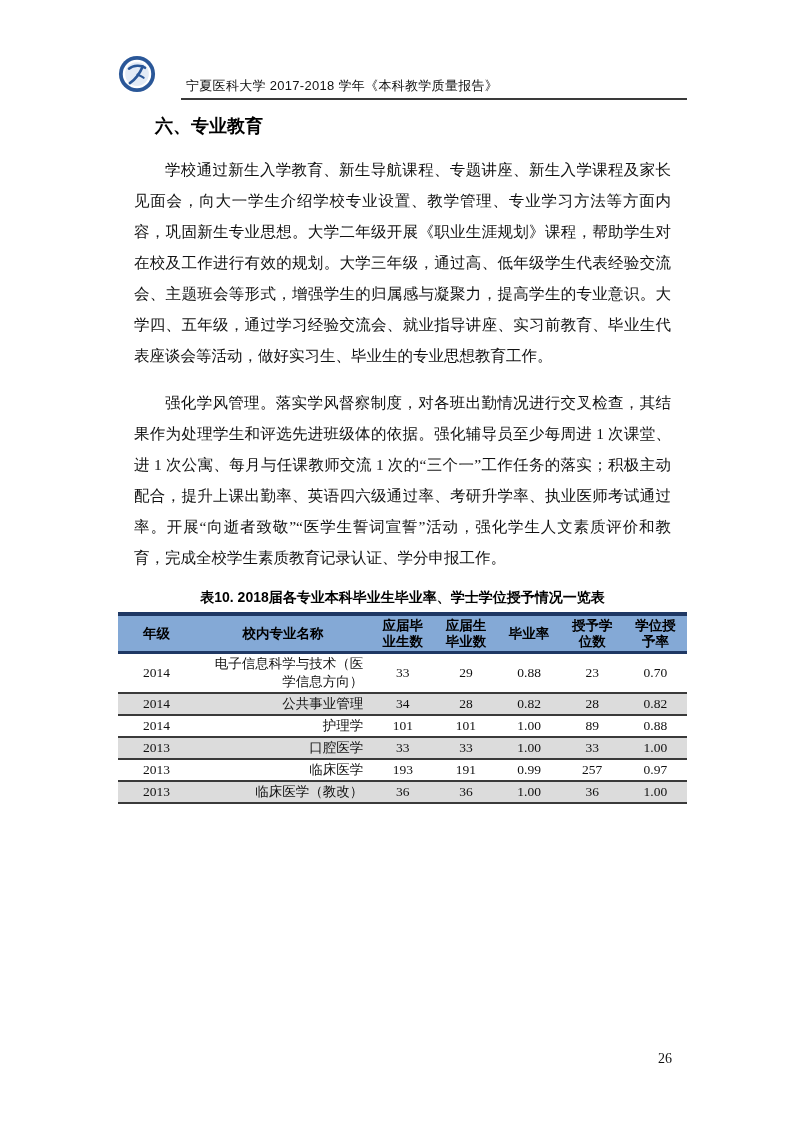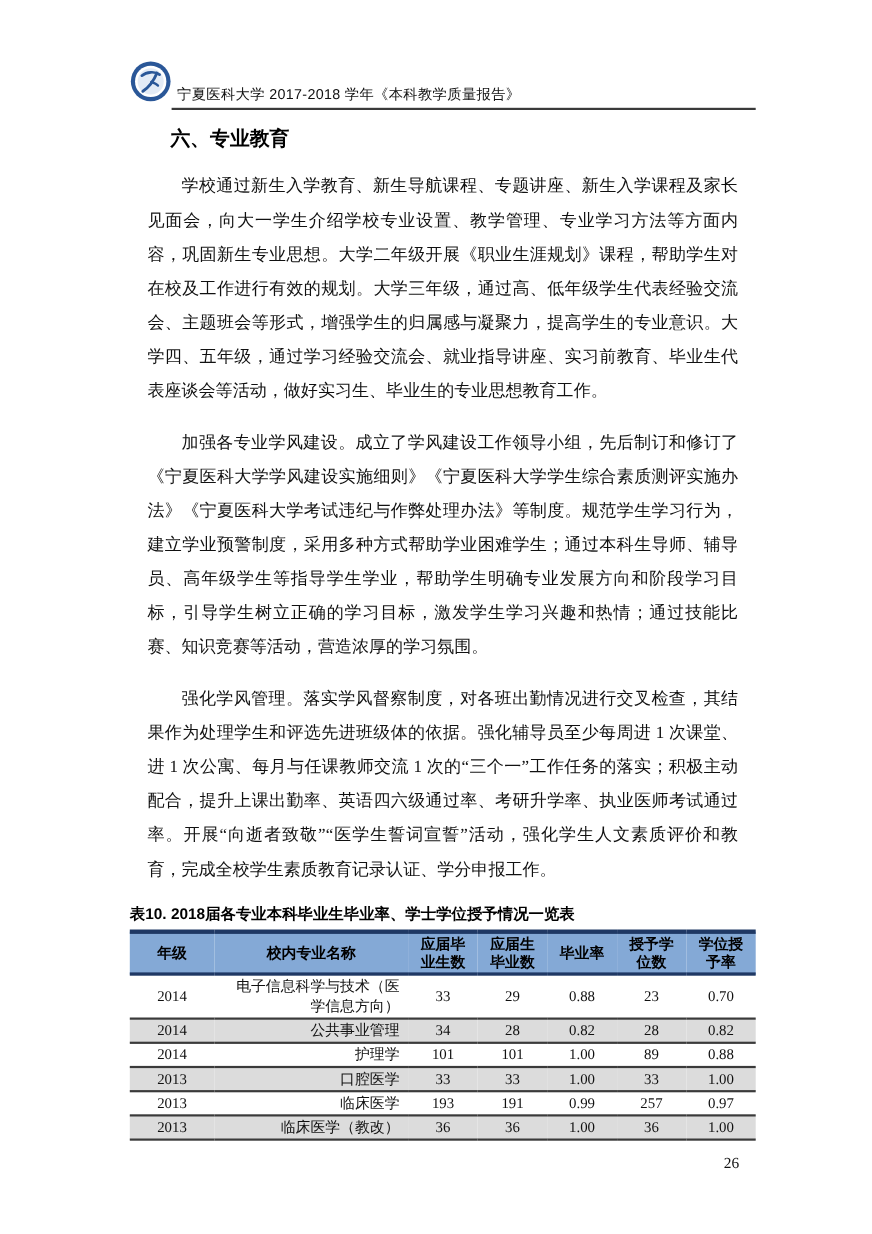--- a/index.html
+++ b/index.html
@@ -13,20 +13,21 @@
     padding: 52px 106px 0 118px;
     font-family: "Liberation Serif", "DejaVu Serif", serif;
     color: #000000;
     overflow: hidden;
   }
   
   .doc-header {
     display: flex;
     align-items: flex-end;
     height: 48px;
+    gap: 25px;
   }
   .logo-wrap {
     width: 38px; height: 38px;
     flex: 0 0 38px;
     margin-bottom: 7px;
   }
   .logo-wrap svg { width: 38px; height: 38px; display: block; }
   .header-title {
     flex: 1;
     font-size: 13px;
@@ -51,21 +52,21 @@
     margin: 16px;
     font-size: 15.5px;
     line-height: 31px;
     text-align: justify;
     text-indent: 2em;
     color: #111;
   }
   
   .tbl-caption {
     margin: 10px 0 5px 0;
-    text-align: left;
+    text-align: center;
     font-size: 14px;
     font-weight: bold;
     font-family: "Liberation Sans", "DejaVu Sans", sans-serif;
     color: #000;
   }
   table.grad-table {
     width: 100%;
     border-collapse: collapse;
     table-layout: fixed;
     font-size: 13.5px;
@@ -125,21 +126,20 @@
     </div>
     <div class="header-title">宁夏医科大学 2017-2018 学年《本科教学质量报告》</div>
   </div>
 
   <section>
     <h2 class="sec-heading">六、专业教育</h2>
     <p class="body-par">学校通过新生入学教育、新生导航课程、专题讲座、新生入学课程及家长见面会，向大一学生介绍学校专业设置、教学管理、专业学习方法等方面内容，巩固新生专业思想。大学二年级开展《职业生涯规划》课程，帮助学生对在校及工作进行有效的规划。大学三年级，通过高、低年级学生代表经验交流会、主题班会等形式，增强学生的归属感与凝聚力，提高学生的专业意识。大学四、五年级，通过学习经验交流会、就业指导讲座、实习前教育、毕业生代表座谈会等活动，做好实习生、毕业生的专业思想教育工作。</p>
   </section>
 
   <section>
-    <p class="body-par">加强各专业学风建设。成立了学风建设工作领导小组，先后制订和修订了《宁夏医科大学学风建设实施细则》《宁夏医科大学学生综合素质测评实施办法》《宁夏医科大学考试违纪与作弊处理办法》等制度。规范学生学习行为，建立学业预警制度，采用多种方式帮助学业困难学生；通过本科生导师、辅导员、高年级学生等指导学生学业，帮助学生明确专业发展方向和阶段学习目标，引导学生树立正确的学习目标，激发学生学习兴趣和热情；通过技能比赛、知识竞赛等活动，营造浓厚的学习氛围。</p>
     <p class="body-par">强化学风管理。落实学风督察制度，对各班出勤情况进行交叉检查，其结果作为处理学生和评选先进班级体的依据。强化辅导员至少每周进 1 次课堂、进 1 次公寓、每月与任课教师交流 1 次的“三个一”工作任务的落实；积极主动配合，提升上课出勤率、英语四六级通过率、考研升学率、执业医师考试通过率。开展“向逝者致敬”“医学生誓词宣誓”活动，强化学生人文素质评价和教育，完成全校学生素质教育记录认证、学分申报工作。</p>
   </section>
 
   <div class="tbl-caption">表10. 2018届各专业本科毕业生毕业率、学士学位授予情况一览表</div>
   <table class="grad-table">
     <colgroup>
       <col class="c-year">
         <col class="c-name">
       <col class="c-num">
         <col class="c-num">

